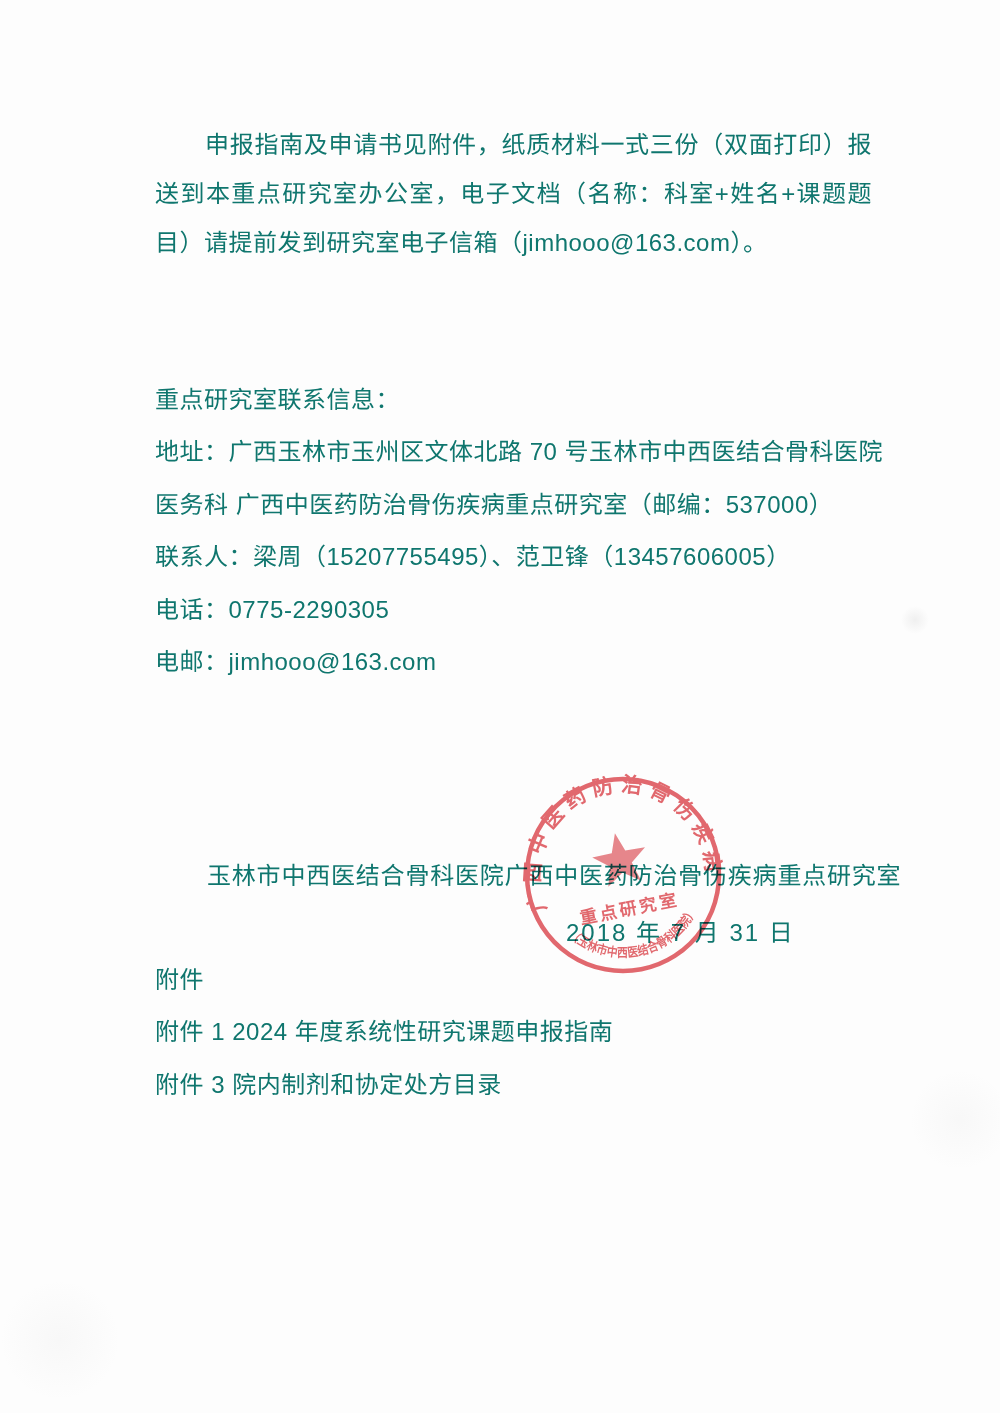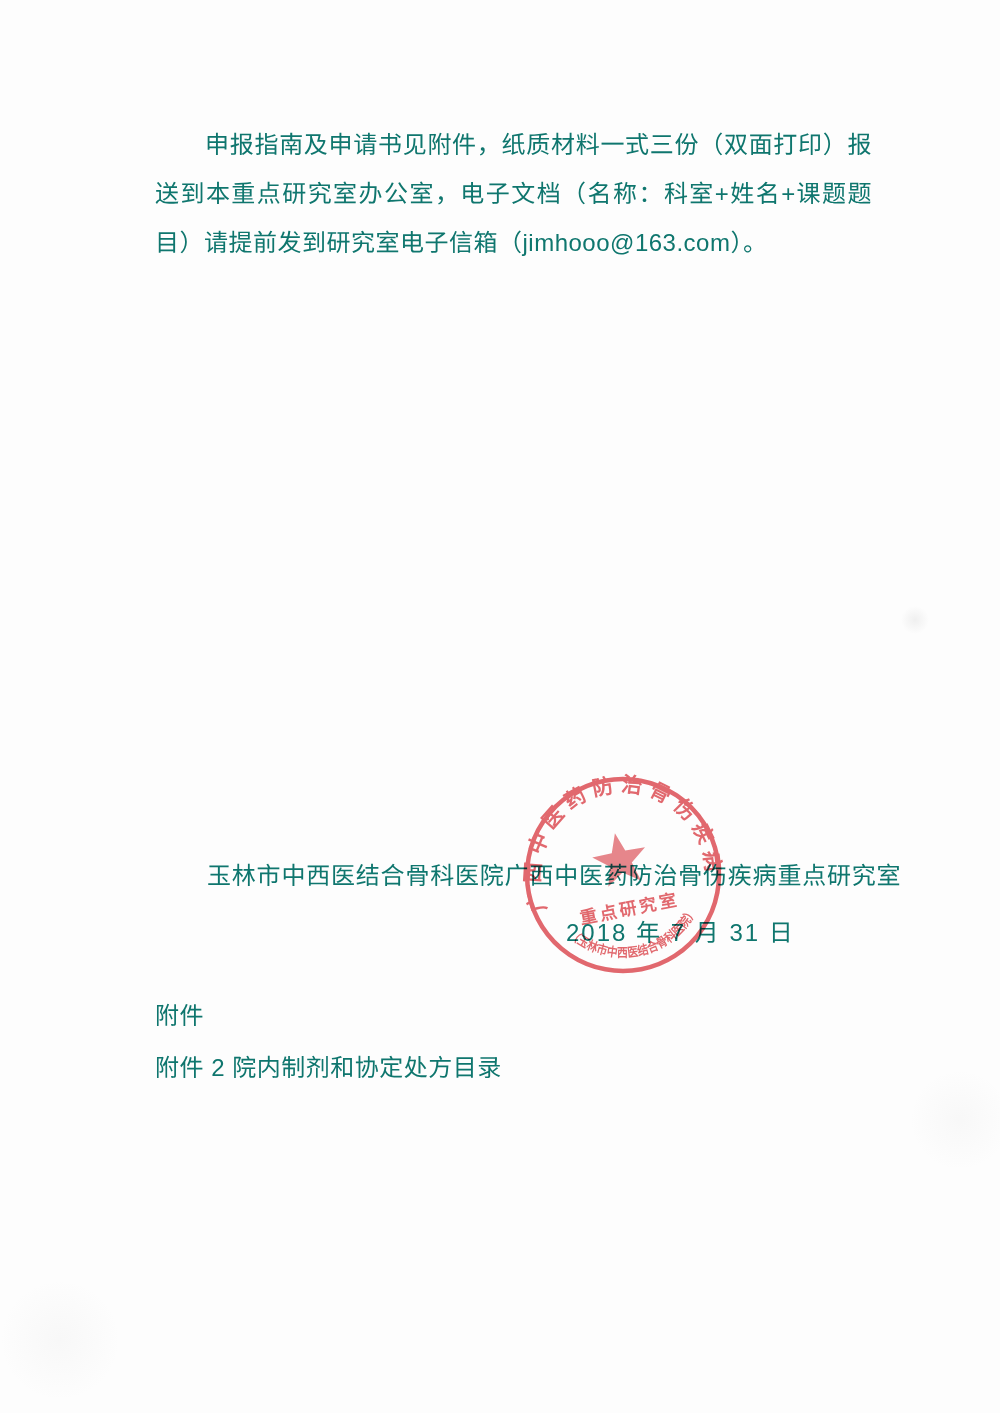--- a/index.html
+++ b/index.html
@@ -66,21 +66,21 @@
     left: 566px;
     top: 913px;
     font-size: 24px;
     letter-spacing: 2px;
     white-space: nowrap;
   }
 
   .attachments-block {
     position: absolute;
     left: 155px;
-    top: 990px;
+    top: 954px;
     width: 740px;
     font-size: 24px;
     line-height: 52.4px;
     letter-spacing: 0.5px;
   }
 
   .seal {
     position: absolute;
     left: 522px;
     top: 774px;
@@ -109,20 +109,28 @@
     font-weight: bold;
   }
 </style>
 </head>
 <body>
 
 <div class="page">
 
   <p class="intro-paragraph">申报指南及申请书见附件，纸质材料一式三份（双面打印）报送到本重点研究室办公室，电子文档（名称：科室+姓名+课题题目）请提前发到研究室电子信箱（jimhooo@163.com）。</p>
 
+  <div class="contact-block">
+    <div>重点研究室联系信息：</div>
+    <div>地址：广西玉林市玉州区文体北路 70 号玉林市中西医结合骨科医院</div>
+    <div>医务科 广西中医药防治骨伤疾病重点研究室（邮编：537000）</div>
+    <div>联系人：梁周（15207755495）、范卫锋（13457606005）</div>
+    <div>电话：0775-2290305</div>
+    <div>电邮：jimhooo@163.com</div>
+  </div>
 
   <div class="signature-org">玉林市中西医结合骨科医院广西中医药防治骨伤疾病重点研究室</div>
 
   <div class="signature-date">2018 年 7 月 31 日</div>
 
   <div class="seal">
     <svg viewBox="0 0 200 200" width="202" height="202">
       <defs>
         <path id="sealArcTop" d="M 26,136 A 82.3,82.3 0 1 1 174,136" fill="none"></path>
         <path id="sealArcBottom" d="M 36,150 A 81.2,81.2 0 0 0 164,150" fill="none"></path>
@@ -134,16 +142,17 @@
       </text>
       <text class="middle-text" x="100" y="140" text-anchor="middle" fill="#e0595f">重点研究室</text>
       <text class="arc-bottom-text" text-anchor="middle" textLength="150" lengthAdjust="spacingAndGlyphs" fill="#e0595f">
         <textPath href="#sealArcBottom" startOffset="50%" textLength="150" lengthAdjust="spacingAndGlyphs">（玉林市中西医结合骨科医院）</textPath>
       </text>
     </svg>
   </div>
 
   <div class="attachments-block">
     <div>附件</div>
-    <div>附件 2  院内制剂和协定处方目录</div>
+    <div>附件 1 2024 年度系统性研究课题申报指南</div>
+    <div>附件 3  院内制剂和协定处方目录</div>
   </div>
 
 </div>
 
 </body></html>

